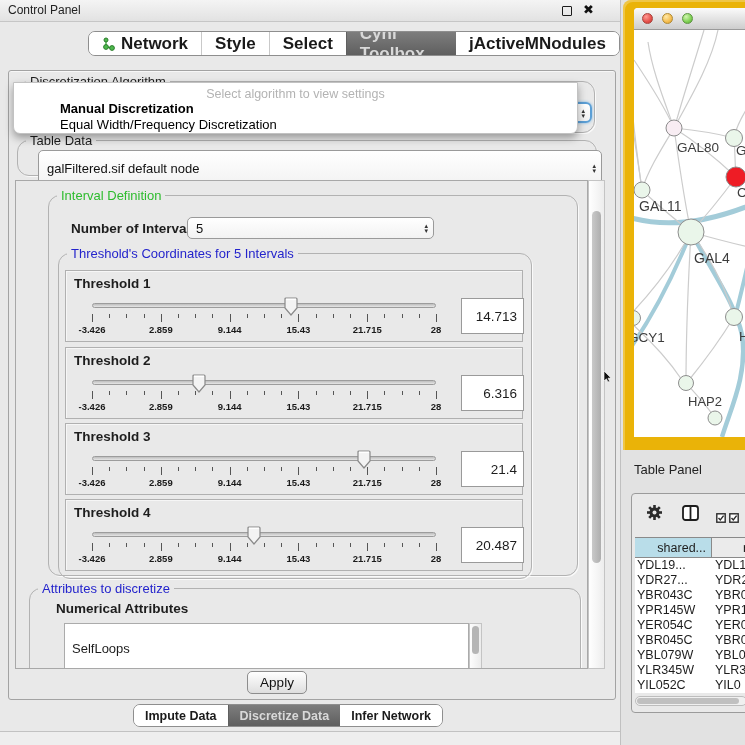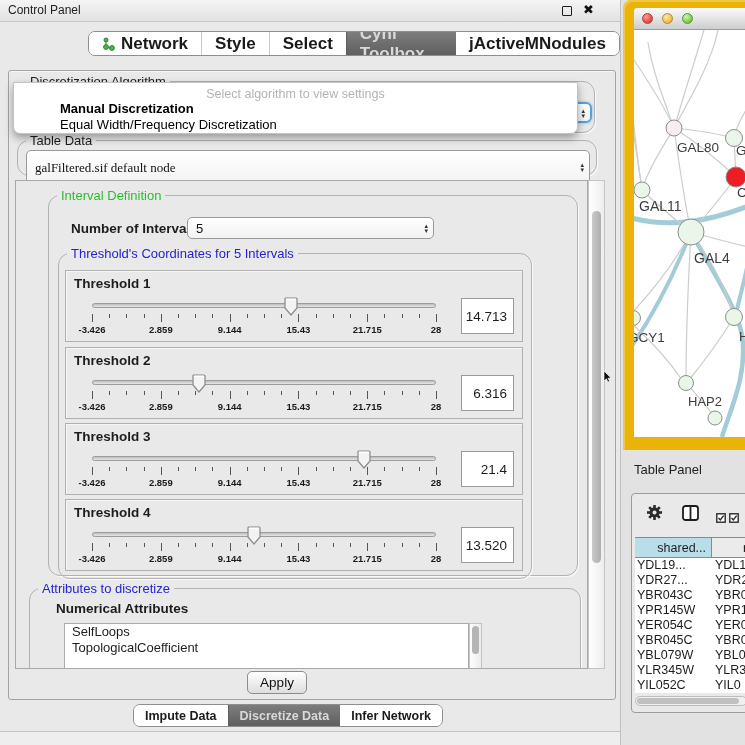--- a/index.html
+++ b/index.html
@@ -48,21 +48,21 @@
     font-size:13px; padding-left:8px; color:#111; }
   .combo .spin { position:absolute; right:5px; top:0; bottom:0; display:flex; flex-direction:column;
     justify-content:center; line-height:5px; font-size:7px; color:#333; }
 
   
   .g-algo { left:8px; top:10px; width:578px; height:52px; }
   .algo-combo { left:8px; top:20px; width:566px; height:21px;
     border:2px solid #5b9fd6; box-shadow:0 0 3px #79b6e4; border-radius:6px; }
 
   .g-tdata { left:8px; top:69px; width:580px; height:36px; }
-  .tdata-combo { left:8px; top:9px; width:564px; height:36px;font-family:Liberation Serif, serif; }
+  .tdata-combo { left:20px; top:9px; width:564px; height:36px; }
 
   
   .viewport { position:absolute; left:6px; top:109px; width:573px; height:489px;
     border:1px solid #a8a8a8; background:#e9e9e9; overflow:hidden; }
   .vscroll { position:absolute; left:579px; top:109px; width:17px; height:489px;
     background:linear-gradient(to right,#ffffff,#ededed); border:1px solid #c4c4c4; }
   .vscroll .thumb { position:absolute; left:3px; width:9px; top:30px; height:352px;
     background:linear-gradient(to right,#c9c9c9,#aeaeae); border-radius:5px; }
 
   .g-interval { left:32px; top:14px; width:530px; height:381px; }
@@ -76,29 +76,29 @@
   .t-label { position:absolute; left:8px; top:5px; font-size:13.5px; font-weight:bold; }
   .t-track { position:absolute; left:26px; top:32px; width:344px; height:5px;
     background:linear-gradient(#bdbdbd,#e6e6e6); border:1px solid #9c9c9c; border-radius:3px; }
   .t-thumb { position:absolute; top:26px; width:16px; height:19px; }
   .t-ruler { position:absolute; left:26px; top:43px; width:344px; height:10px; }
   .tick { position:absolute; top:0; width:1px; background:#555; }
   .tick.minor { height:4px; }
   .tick.major { height:8px; }
   .t-ticklabels { position:absolute; left:26px; top:53px; width:344px; height:12px; }
   .ticklabel { position:absolute; transform:translateX(-50%); font-size:9.5px; font-weight:bold; color:#1a1a1a; white-space:nowrap; }
-  .t-value { position:absolute; left:395px; top:27px; width:53px; height:36px; background:#fff;
+  .t-value { position:absolute; left:395px; top:27px; width:63px; height:36px; background:#fff;
     border:1px solid #9a9a9a; display:flex; align-items:center; justify-content:flex-end;
     padding-right:6px; font-size:13.5px;padding-left:16px; }
 
   .g-attrs { left:13px; top:407px; width:552px; height:95px; }
   .attrs-heading { position:absolute; left:26px; top:12px; font-size:13.5px; font-weight:bold; }
   .attrs-list { position:absolute; left:34px; top:34px; width:405px; height:60px;
     background:#fff; border:1px solid #ababab; overflow:hidden; font-size:13px; }
-  .attrs-list .item { padding:1px 0 1px 7px; line-height:13.5px; }
+  .attrs-list .item { padding:18px 0 1px 7px; line-height:13.5px; }
   .attrs-scroll { position:absolute; left:439px; top:34px; width:13px; height:60px;
     background:linear-gradient(to right,#fdfdfd,#ececec); border:1px solid #c4c4c4; }
   .attrs-scroll .thumb { position:absolute; left:2px; width:7px; top:2px; height:28px;
     background:#b5b5b5; border-radius:4px; }
 
   .apply-btn { position:absolute; left:247px; top:671px; width:60px; height:23px;
     background:linear-gradient(#ffffff,#dedede); border:1px solid #8d8d8d; border-radius:5px;
     font-size:13.5px; display:flex; align-items:center; justify-content:center; color:#111; }
 
   .cp-bottom-strip { position:absolute; left:0; top:731px; width:620px; height:14px;
@@ -375,21 +375,21 @@
                   <div class="tick major" style="left: 344px;"></div>
                 </div>
     <div class="t-ticklabels">
                   <span class="ticklabel" style="left: 0px;">-3.426</span>
                   <span class="ticklabel" style="left: 68.8px;">2.859</span>
                   <span class="ticklabel" style="left: 137.6px;">9.144</span>
                   <span class="ticklabel" style="left: 206.4px;">15.43</span>
                   <span class="ticklabel" style="left: 275.2px;">21.715</span>
                   <span class="ticklabel" style="left: 344px;">28</span>
                 </div>
-    <div class="t-value">13.520</div>
+    <div class="t-value">20.487</div>
   </div>
             </div>
         </div>
       </div>
 
       <div class="groupbox g-attrs">
         <span class="gtitle blue">Attributes to discretize</span>
         <span class="attrs-heading">Numerical Attributes</span>
         <div class="attrs-list" id="attrs-list">
             <div class="item">SelfLoops</div>

